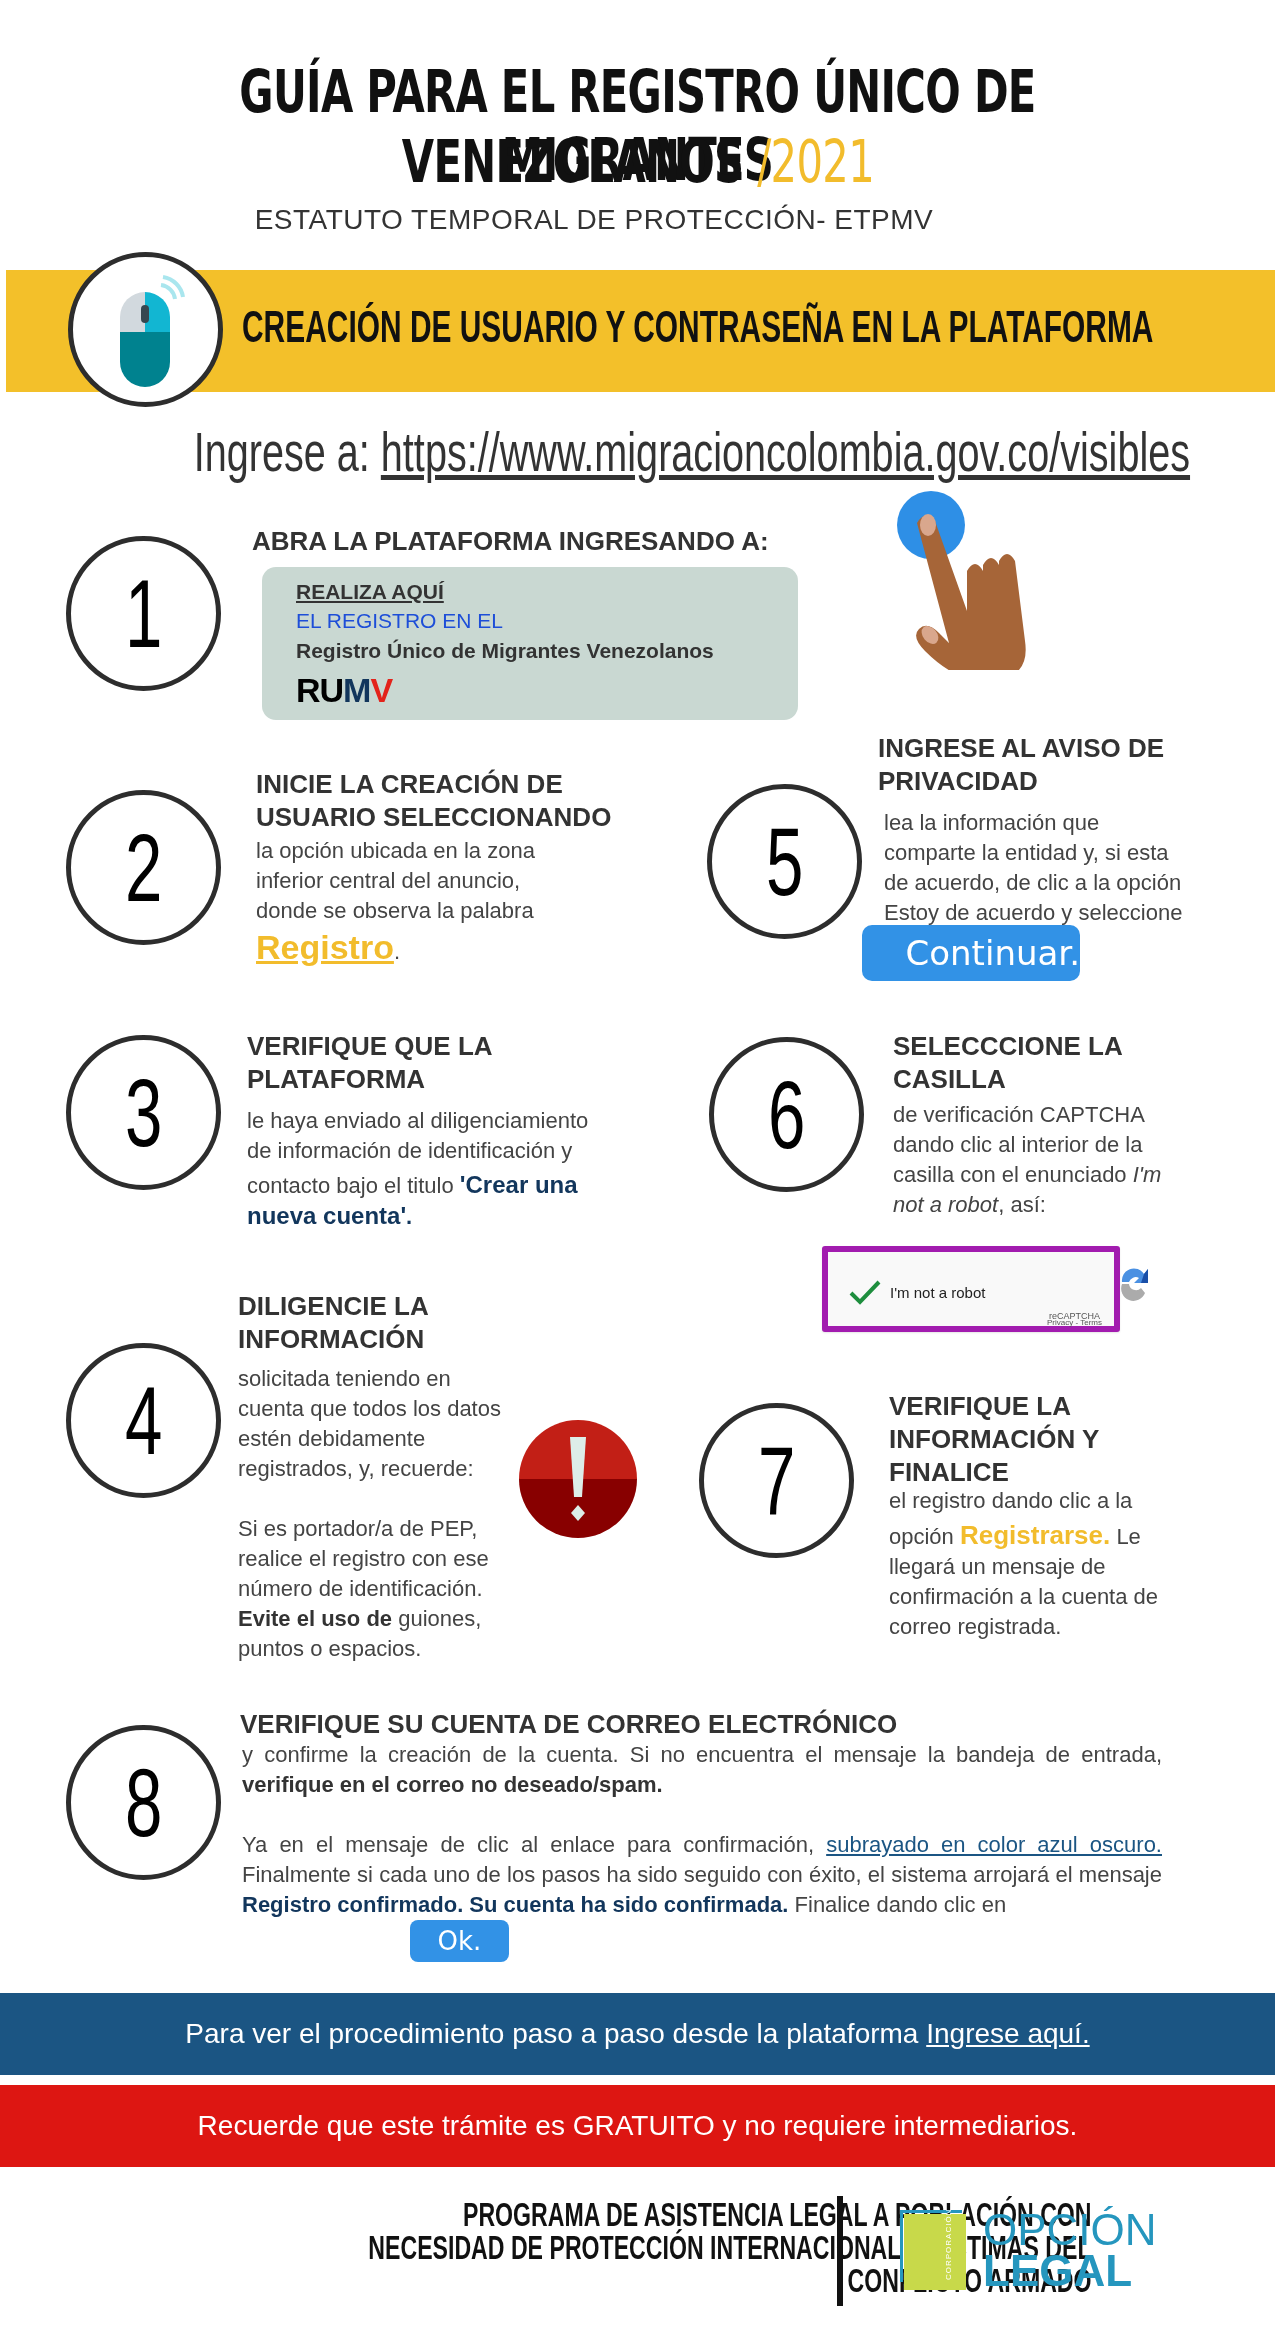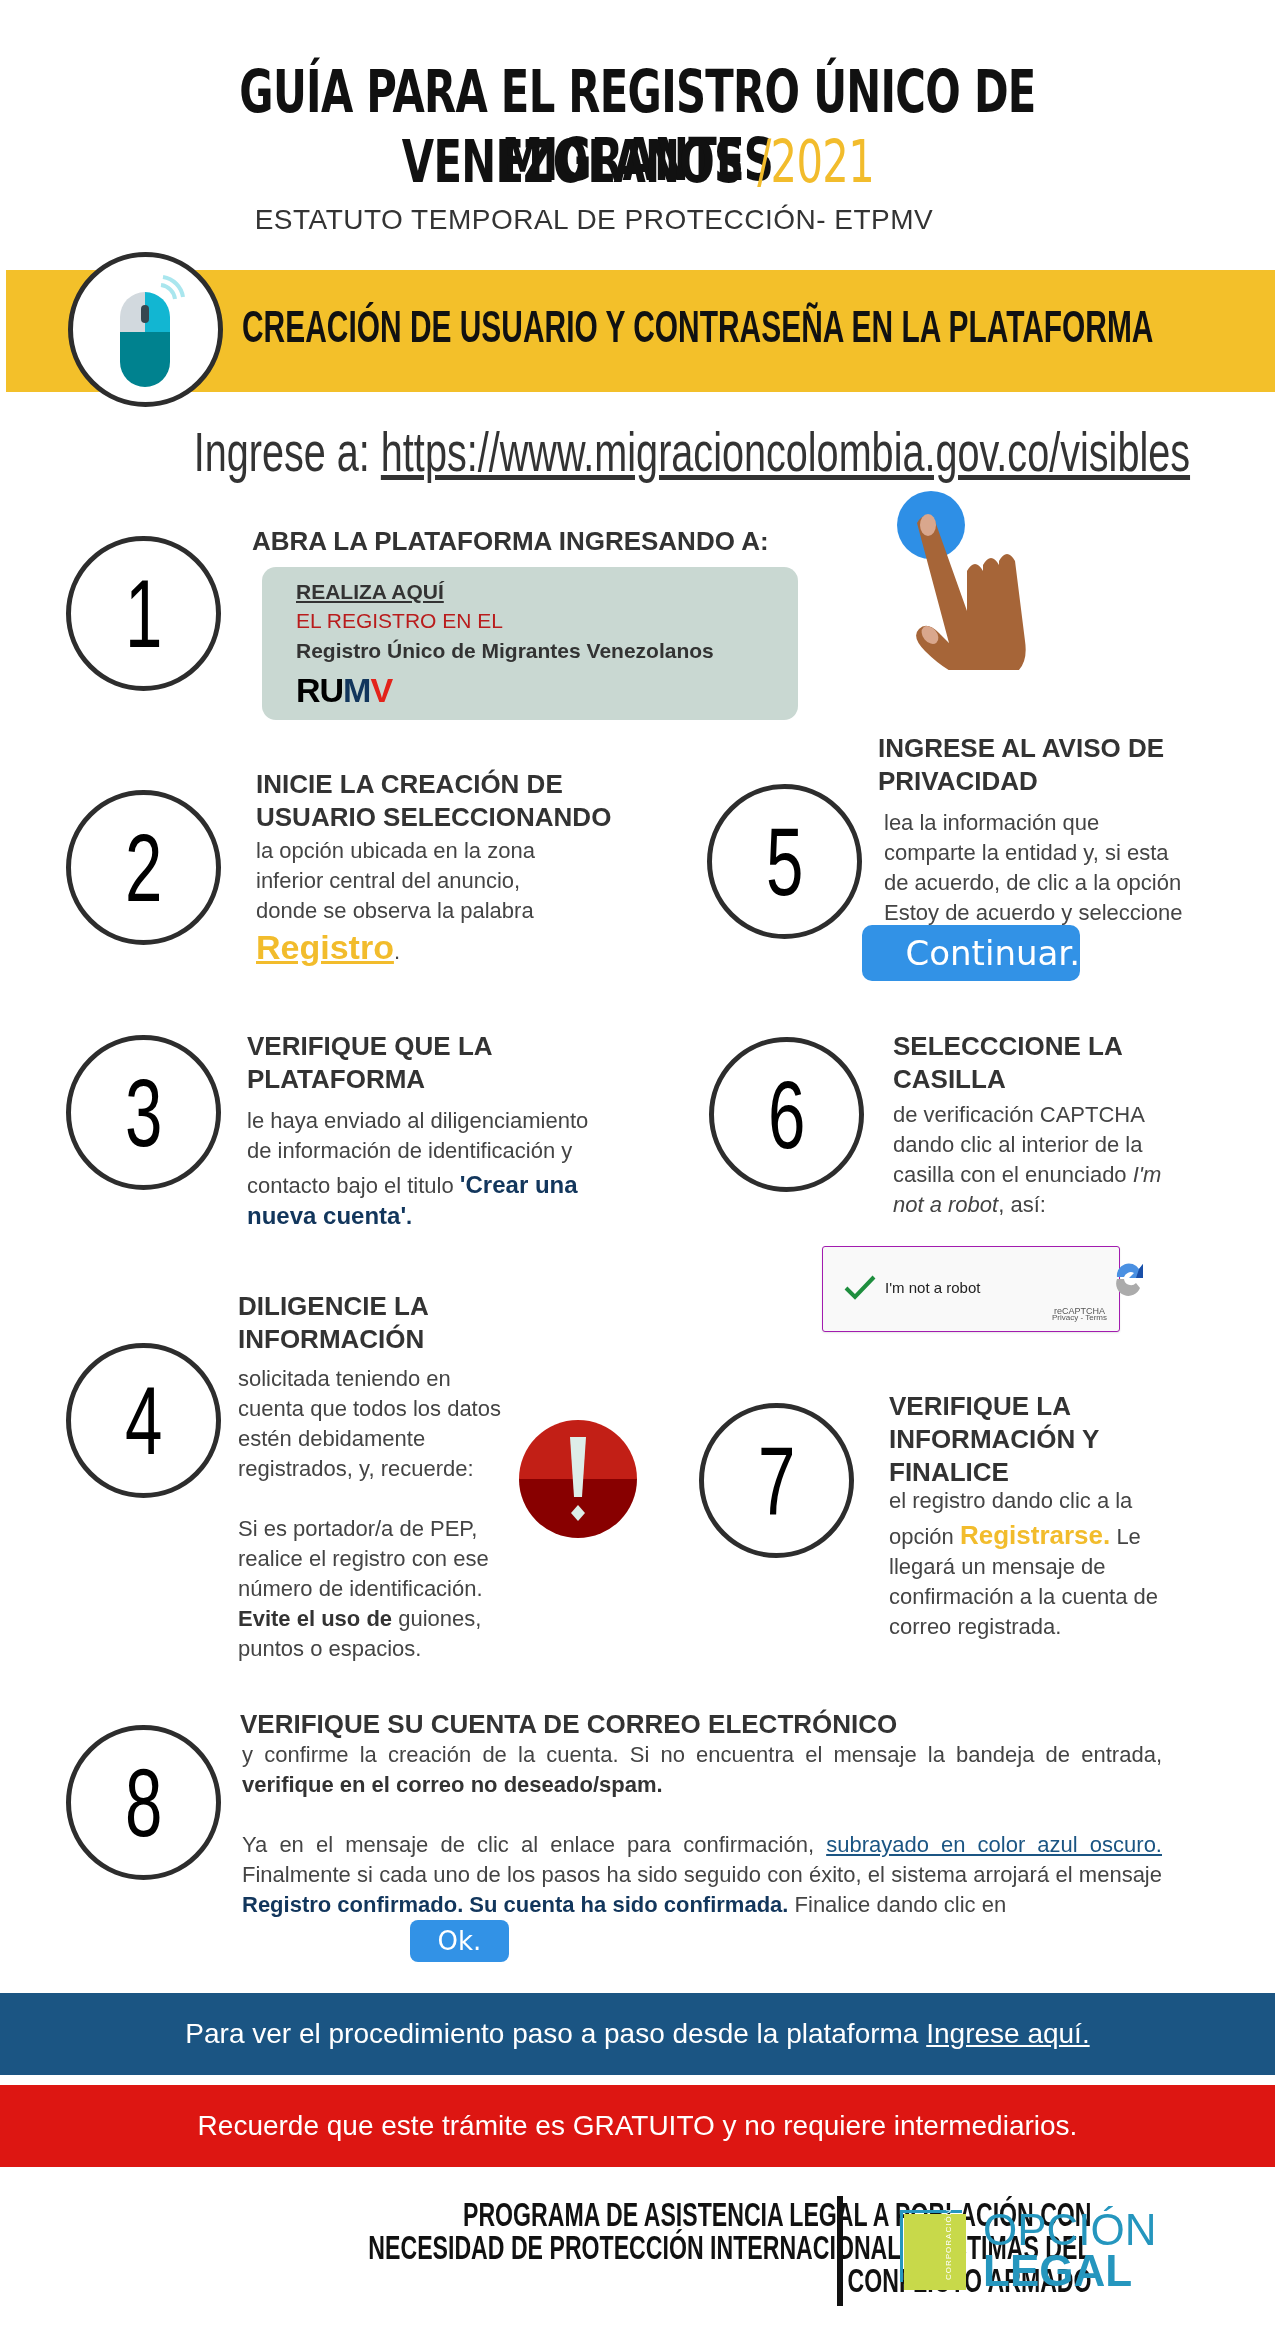--- a/index.html
+++ b/index.html
@@ -30,31 +30,31 @@
 
   .step-head { position: absolute; font-size: 26px; font-weight: bold; color: #333; line-height: 33px; }
   .step-body { position: absolute; font-size: 22px; color: #444; line-height: 30px; }
   .hl-yellow { color: #F2BC2C; font-weight: bold; }
   .hl-navy { color: #12365C; font-weight: bold; }
   .bold-dark { color: #333; font-weight: bold; }
 
   
   .rumv-card { position: absolute; left: 262px; top: 567px; width: 536px; height: 153px; background: #C9D8D2; border-radius: 14px; }
   .rumv-link { position: absolute; left: 34px; top: 13px; font-size: 21px; font-weight: bold; color: #333; text-decoration: underline; }
-  .rumv-l2 { position: absolute; left: 34px; top: 42px; font-size: 21px; color: #b91c1c; }
+  .rumv-l2 { position: absolute; left: 34px; top: 42px; font-size: 21px; color: #1d4ed8; }
   .rumv-l3 { position: absolute; left: 34px; top: 72px; font-size: 21px; color: #333; font-weight: bold; }
   .rumv-logo { position: absolute; left: 34px; top: 104px; font-size: 34px; font-weight: bold; letter-spacing: -1px; }
   .rumv-logo .y { color: #000000; } .rumv-logo .b { color: #12365C; } .rumv-logo .r { color: #E3231B; }
 
   
   .btn-continuar { position: absolute; left: 862px; top: 925px; width: 218px; height: 56px; background: #3292E6; border-radius: 10px; color: #fff; font-size: 34px; text-align: right; line-height: 56px; font-family: "DejaVu Sans", sans-serif; }
   .btn-ok { position: absolute; left: 410px; top: 1920px; width: 99px; height: 42px; background: #3292E6; border-radius: 8px; color: #fff; font-size: 26px; text-align: center; line-height: 42px; font-family: "DejaVu Sans", sans-serif; }
 
   
-  .captcha { position: absolute; left: 822px; top: 1246px; width: 298px; height: 86px; background: #f9f9f9; border: 1px solid #a21caf; border-radius: 3px; box-shadow: 0 1px 2px rgba(0,0,0,0.1); }
+  .captcha { position: absolute; left: 822px; top: 1246px; width: 298px; height: 86px; background: #f9f9f9; border: 6px solid #a21caf; border-radius: 3px; box-shadow: 0 1px 2px rgba(0,0,0,0.1); }
   .captcha-check { position: absolute; left: 20px; top: 26px; }
   .captcha-label { position: absolute; left: 62px; top: 32px; font-size: 15px; color: #222; }
   .captcha-logo { position: absolute; left: 286px; top: 12px; }
   .captcha-brand { position: absolute; right: 14px; top: 59px; font-size: 9px; color: #555; text-align: center; }
   .captcha-terms { position: absolute; right: 12px; top: 66px; font-size: 8px; color: #555; }
 
   
   .band { position: absolute; left: 0; width: 1275px; height: 82px; color: #fff; font-size: 28px; text-align: center; line-height: 82px; }
   .band-blue { top: 1993px; background: #1B5583; }
   .band-red { top: 2085px; background: #DD1612; }

